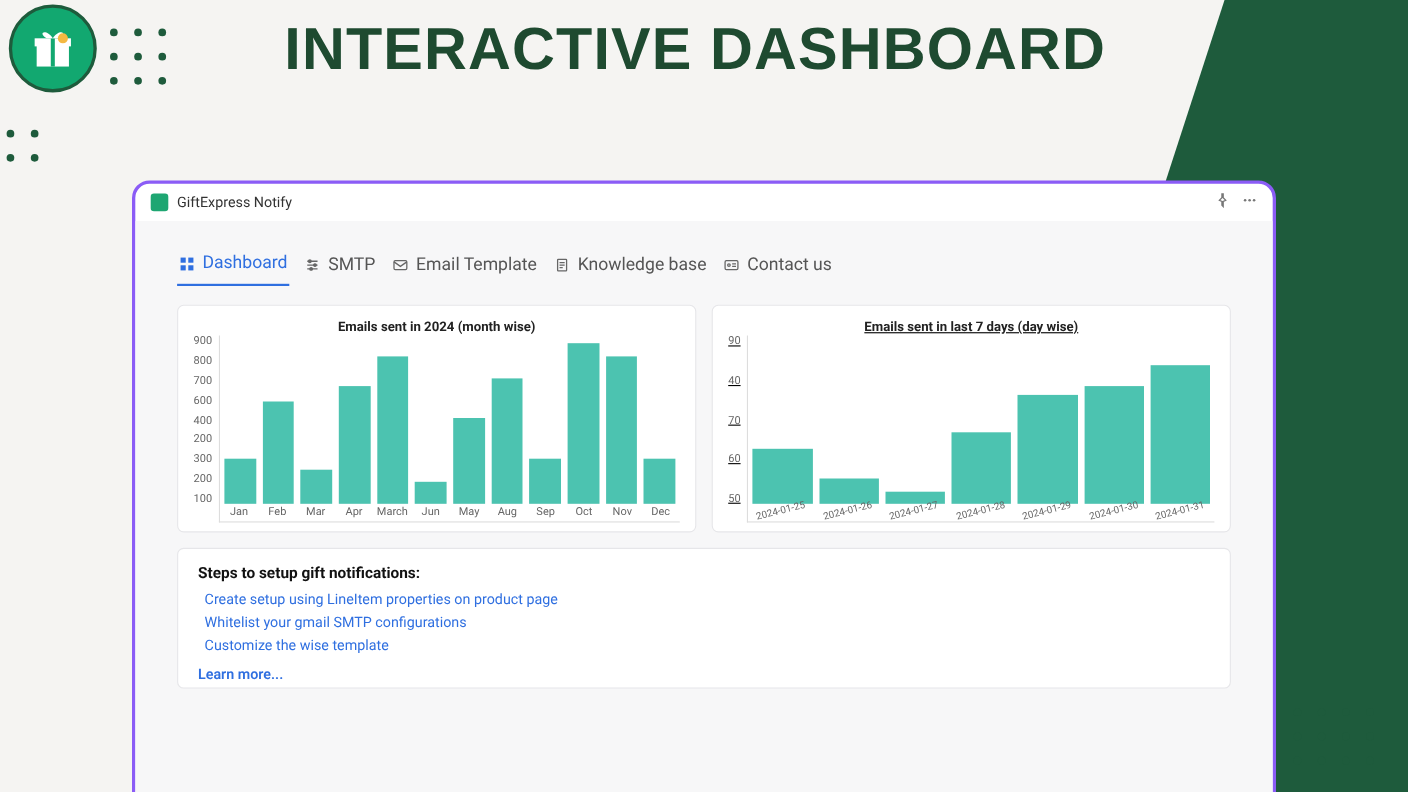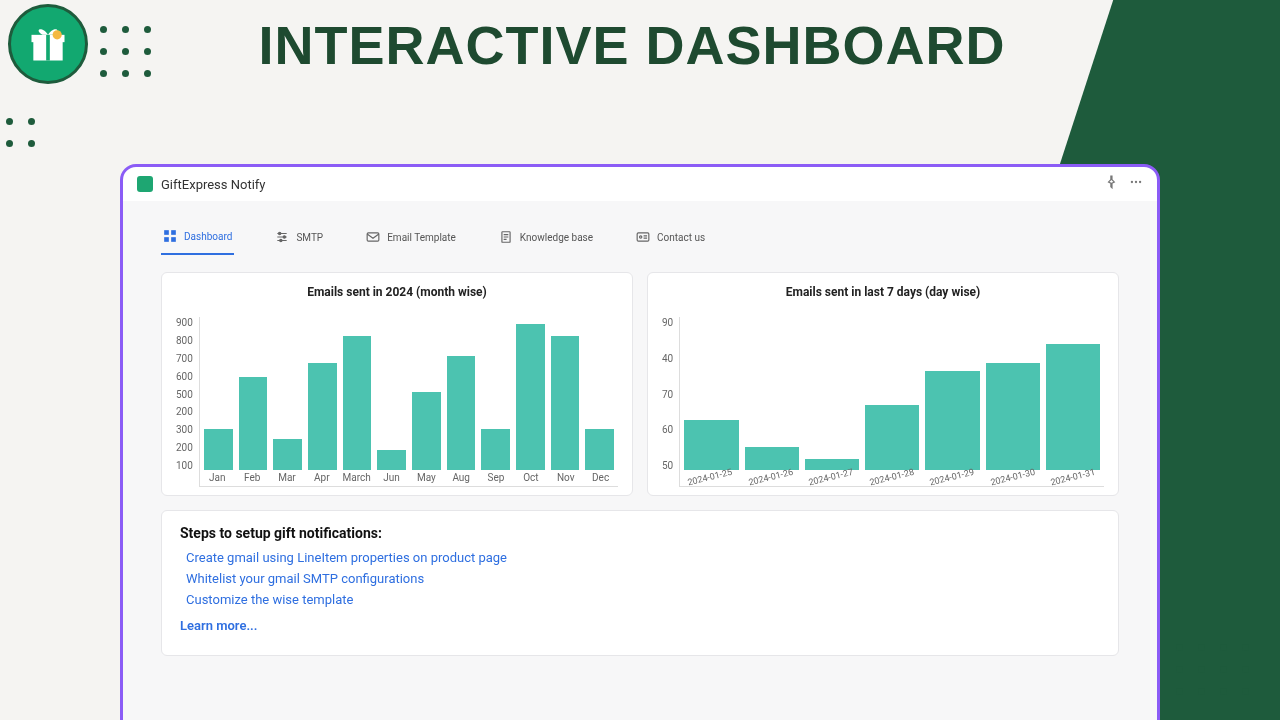--- a/index.html
+++ b/index.html
@@ -58,38 +58,38 @@
     overflow:hidden;
   }
   .topbar {
     height:34px; display:flex; align-items:center; padding:0 14px;
     font-size:13px; color:#333;
   }
   .topbar .small-icon { width:16px; height:16px; background:#1ea672; border-radius:3px; margin-right:8px; display:inline-block;}
   .topbar .spacer { flex:1;}
   .topbar .pin, .topbar .dots3 { color:#777; font-size:15px; margin-left:10px; cursor:pointer;}
   .content { background:#f7f7f8; height:calc(100% - 34px); padding:24px 38px 24px 38px;}
-  .tabs { display:flex; gap:39px; border-bottom:1px solid transparent; font-size:10px; color:#555;}
+  .tabs { display:flex; gap:12px; border-bottom:1px solid transparent; font-size:16px; color:#555;}
   .tab { display:flex; align-items:center; gap:7px; padding:4px 2px 10px 2px; cursor:pointer;}
   .tab.active { color:#2f6fe0; border-bottom:2px solid #2f6fe0;}
   .tab .ticon { width:14px; height:14px; display:inline-block;}
   .charts-row { display:flex; gap:14px; margin-top:16px;}
   .card { background:#fff; border:1px solid #e6e6e9; border-radius:6px; padding:12px 14px 8px 14px; }
   .card.chart1 { flex:1;}
-  .card.chart2 { flex:1;}
-  .chart-title { text-align:center; font-weight:700; font-size:12px; color:#222; margin-bottom:18px;}
+  .card.chart2 { flex:1;text-decoration:underline;}
+  .chart-title { text-align:center; font-weight:700; font-size:12px; color:#222; margin-bottom:1px;}
   .chart { position:relative; height:170px; display:flex;}
   .y-axis { display:flex; flex-direction:column; justify-content:space-between; font-size:10px; color:#666; padding:0 6px 16px 0; text-align:right;}
   .plot { flex:1; position:relative; border-left:1px solid #ddd; border-bottom:1px solid #ddd;}
   .bars { position:absolute; left:0; right:0; bottom:16px; top:0; display:flex; align-items:flex-end; gap:6px; padding:0 4px;}
   .bar { flex:1; background:#4cc3b0;}
   .x-labels { position:absolute; left:0; right:0; bottom:0; height:14px; display:flex; font-size:10px; color:#666;}
   .x-labels span { flex:1; text-align:center;}
   .x-labels.rot span { transform:rotate(-14deg); transform-origin:center; white-space:nowrap; font-size:9px;}
-  .steps-card { background:#fff; border:1px solid #e6e6e9; border-radius:6px; padding:14px 18px 22px 18px; margin-top:14px;}
+  .steps-card { background:#fff; border:1px solid #e6e6e9; border-radius:6px; padding:14px 18px 4px 18px; margin-top:14px;}
   .steps-title { font-weight:700; font-size:14px; color:#111; margin-bottom:6px;}
   .step-link { display:block; color:#2f6fe0; font-size:13px; padding:3px 0 3px 6px; cursor:pointer;}
   .learn-more { color:#2f6fe0; font-size:13px; font-weight:600; margin-top:8px; cursor:pointer;}
 </style>
 </head>
 <body>
 
 <div class="green-corner"></div>
 
 <div class="logo-badge">
@@ -204,21 +204,21 @@
 
     <div class="charts-row">
       <div class="card chart1">
         <div class="chart-title">Emails sent in 2024 (month wise)</div>
         <div class="chart">
           <div class="y-axis" id="y1">
               <div>900</div>
               <div>800</div>
               <div>700</div>
               <div>600</div>
-              <div>500</div>
+              <div>400</div>
               <div>200</div>
               <div>300</div>
               <div>200</div>
               <div>100</div>
             </div>
           <div class="plot">
             <div class="bars" id="bars1">
                 <div class="bar" style="height: 26.6667%; background: rgb(76, 195, 176);"></div>
                 <div class="bar" style="height: 61.1111%; background: rgb(76, 195, 176);"></div>
                 <div class="bar" style="height: 20%; background: rgb(76, 195, 176);"></div>
@@ -278,19 +278,19 @@
                 <span>2024-01-30</span>
                 <span>2024-01-31</span>
               </div>
           </div>
         </div>
       </div>
     </div>
 
     <div class="steps-card">
       <div class="steps-title">Steps to setup gift notifications:</div>
-      <a class="step-link">Create gmail using LineItem properties on product page</a>
+      <a class="step-link">Create setup using LineItem properties on product page</a>
       <a class="step-link">Whitelist your gmail SMTP configurations</a>
       <a class="step-link">Customize the wise template</a>
       <div class="learn-more">Learn more...</div>
     </div>
   </div>
 </div>
 
 </body></html>

